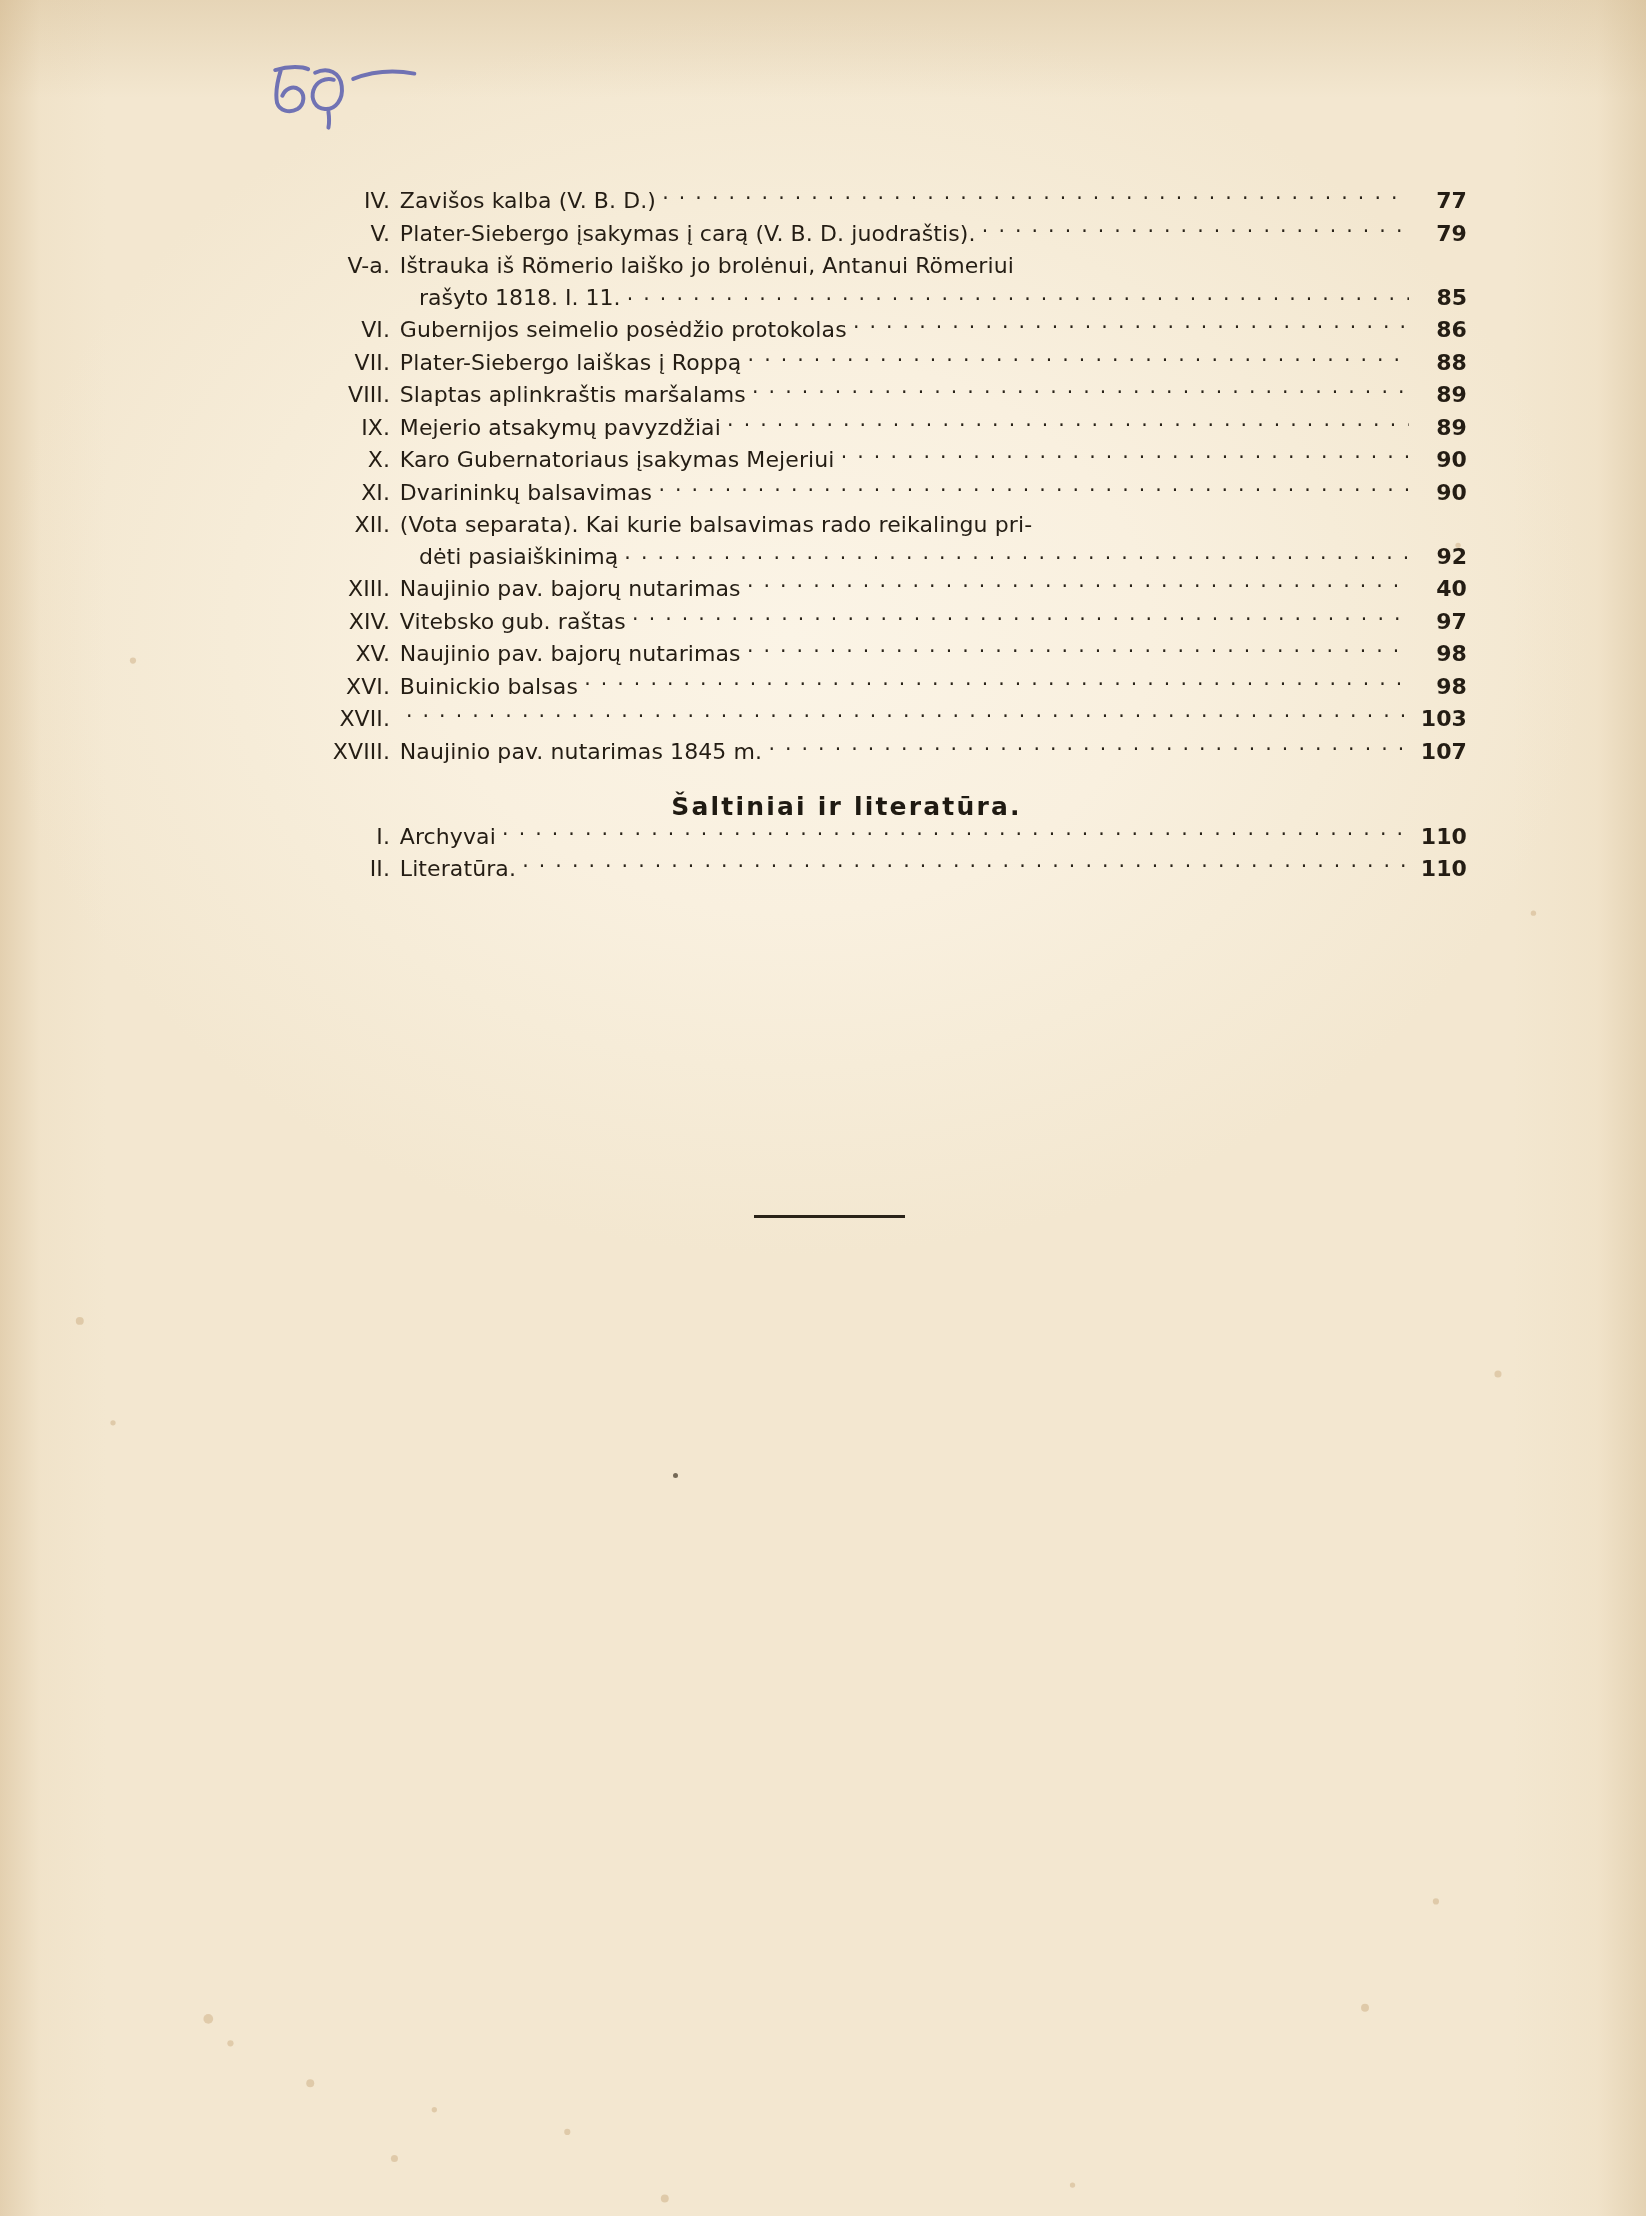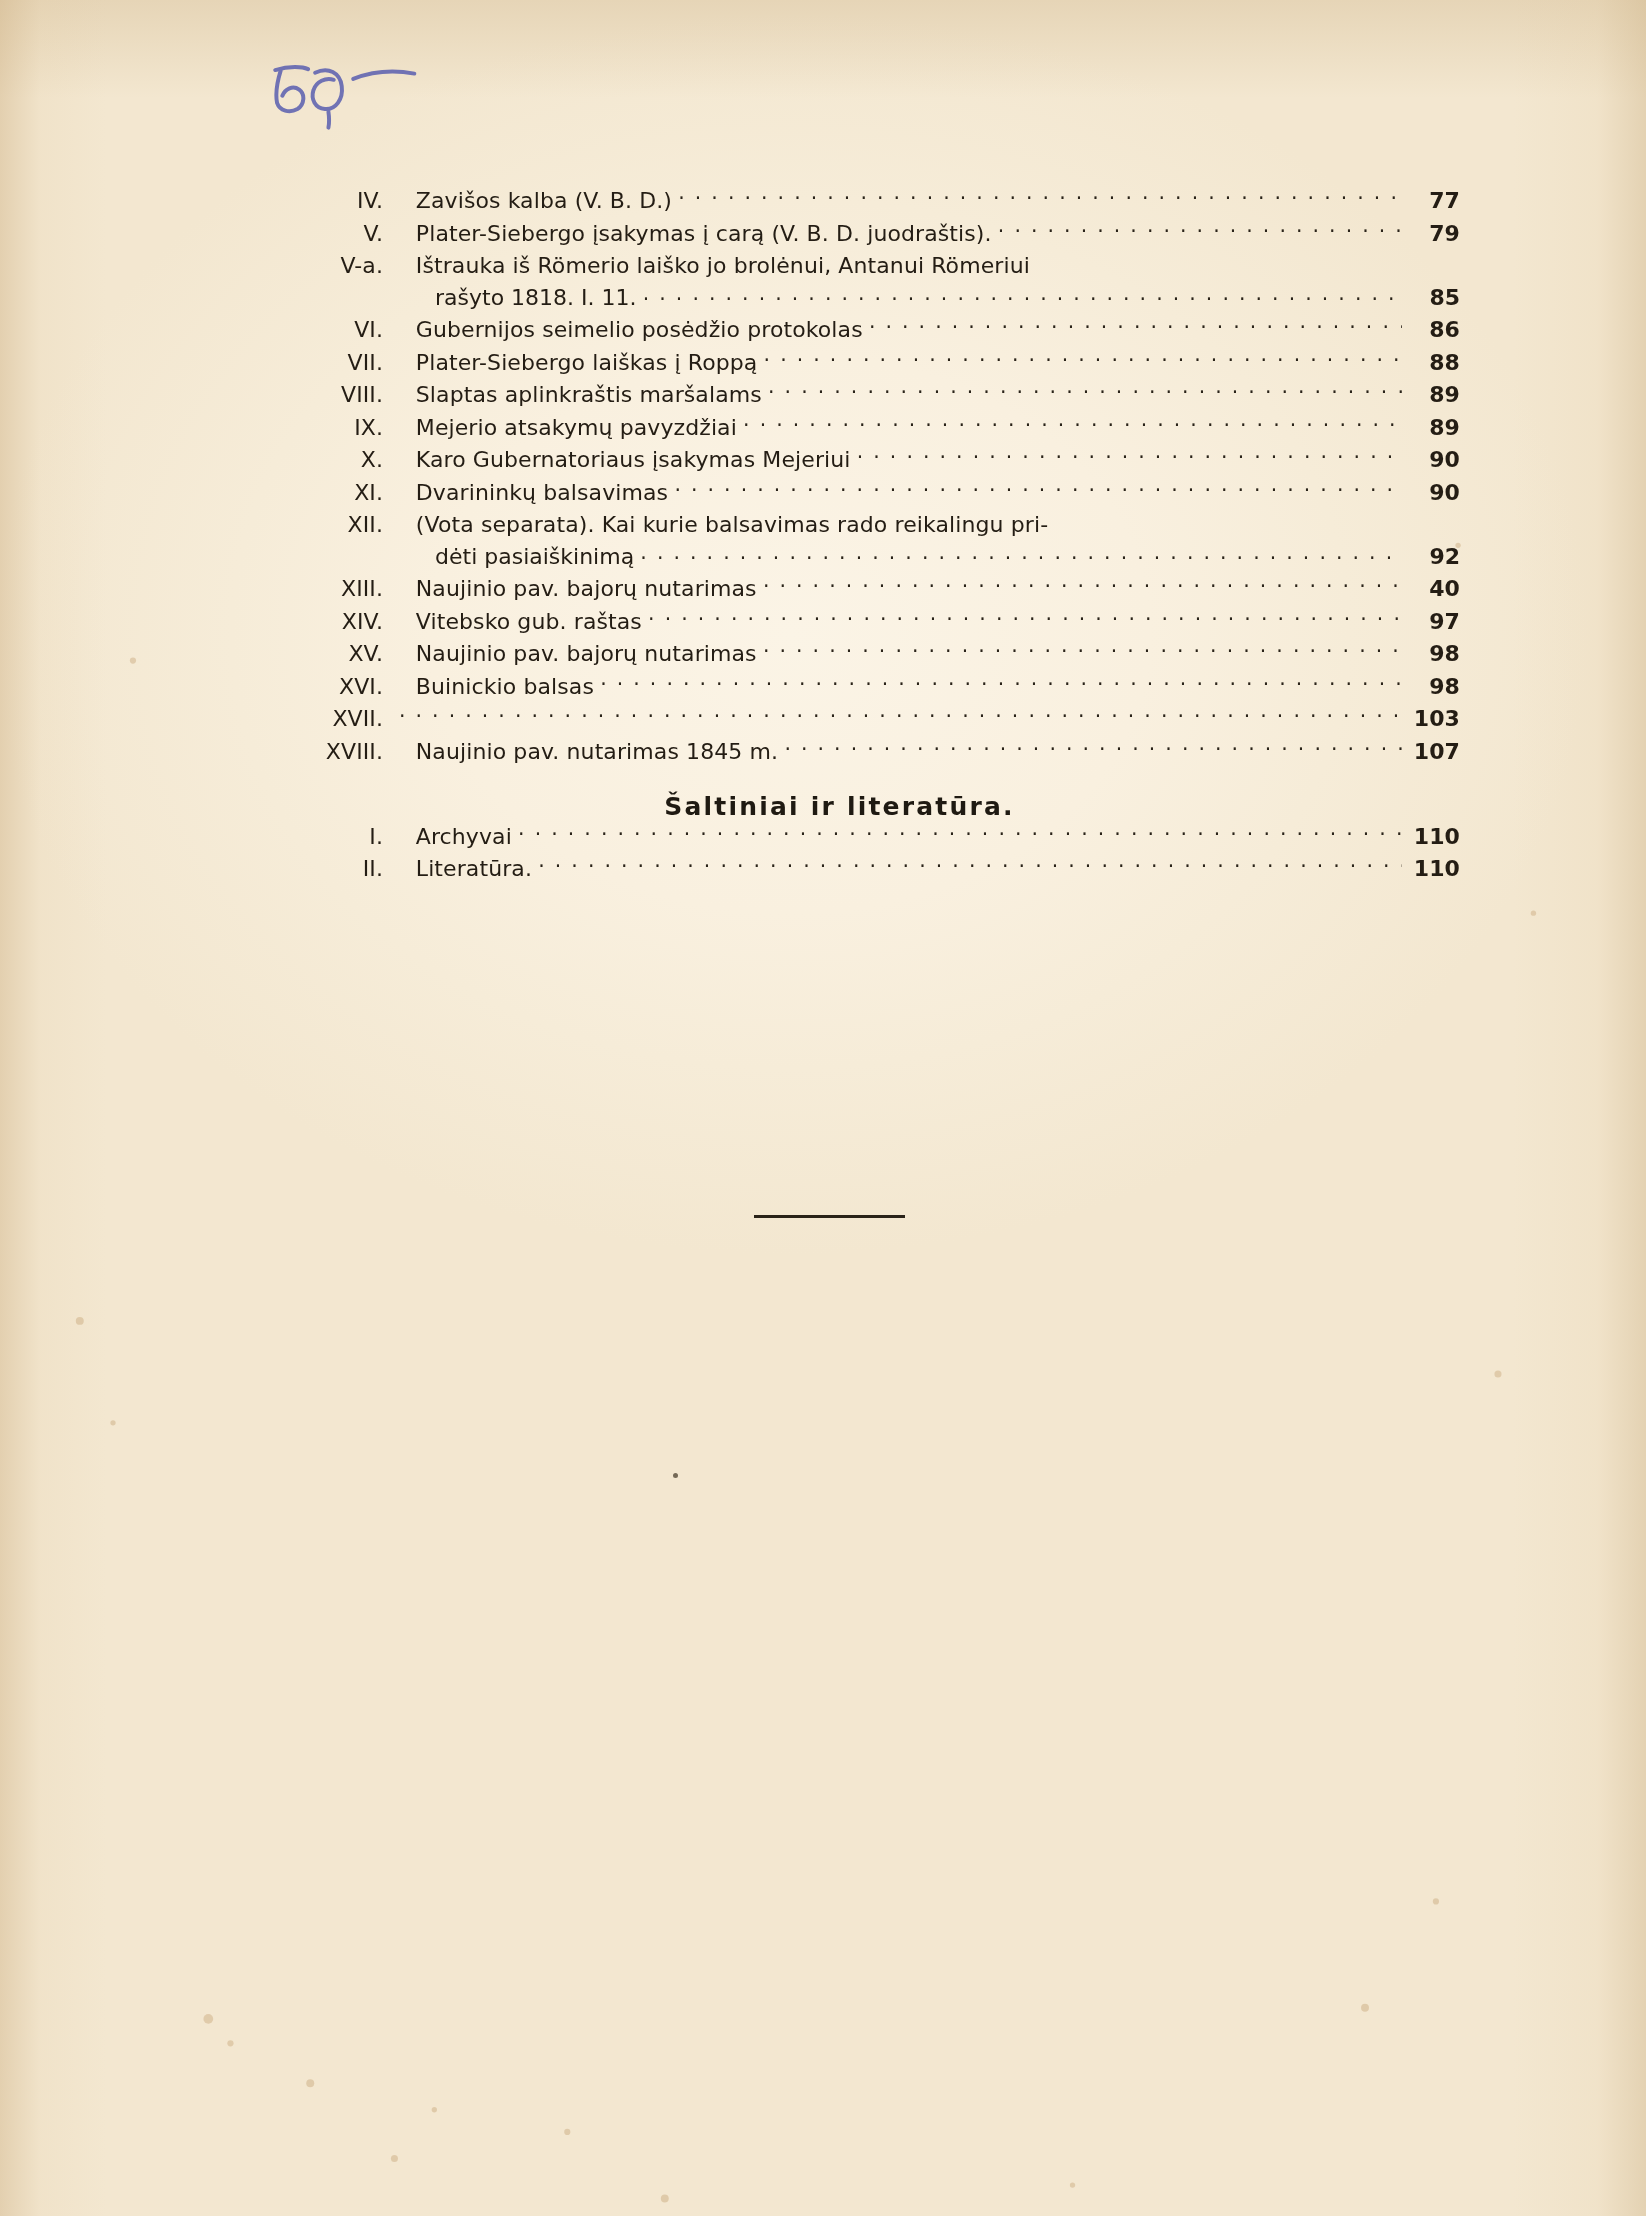--- a/index.html
+++ b/index.html
@@ -43,21 +43,21 @@
     left: 262px;
     top: 53px;
     width: 186px;
     height: 89px;
   }
   #hand-mark svg { display:block; }
 
   
   #toc {
     position: absolute;
-    left: 299px;
+    left: 306px;
     top: 186px;
     width: 1161px;
   }
 
   .toc-row {
     display: flex;
     align-items: baseline;
     font-size: 22px;
     line-height: 28px;
     color: #241d14;
@@ -67,21 +67,20 @@
   .num {
     flex: 0 0 auto;
     width: 84px;
     text-align: right;
     padding-right: 9.8px;
     white-space: nowrap;
   }
   .title {
     flex: 0 0 auto;
     white-space: nowrap;
-    margin-left: 23px;
   }
   .leader {
     flex: 1 1 auto;
     position: relative;
     height: 1em;
     overflow: hidden;
     margin: 0 5.3px 0 6.2px;
   }
   .leader::before {
     content: ". . . . . . . . . . . . . . . . . . . . . . . . . . . . . . . . . . . . . . . . . . . . . . . . . . . . . . . . . . . . . . . .";

